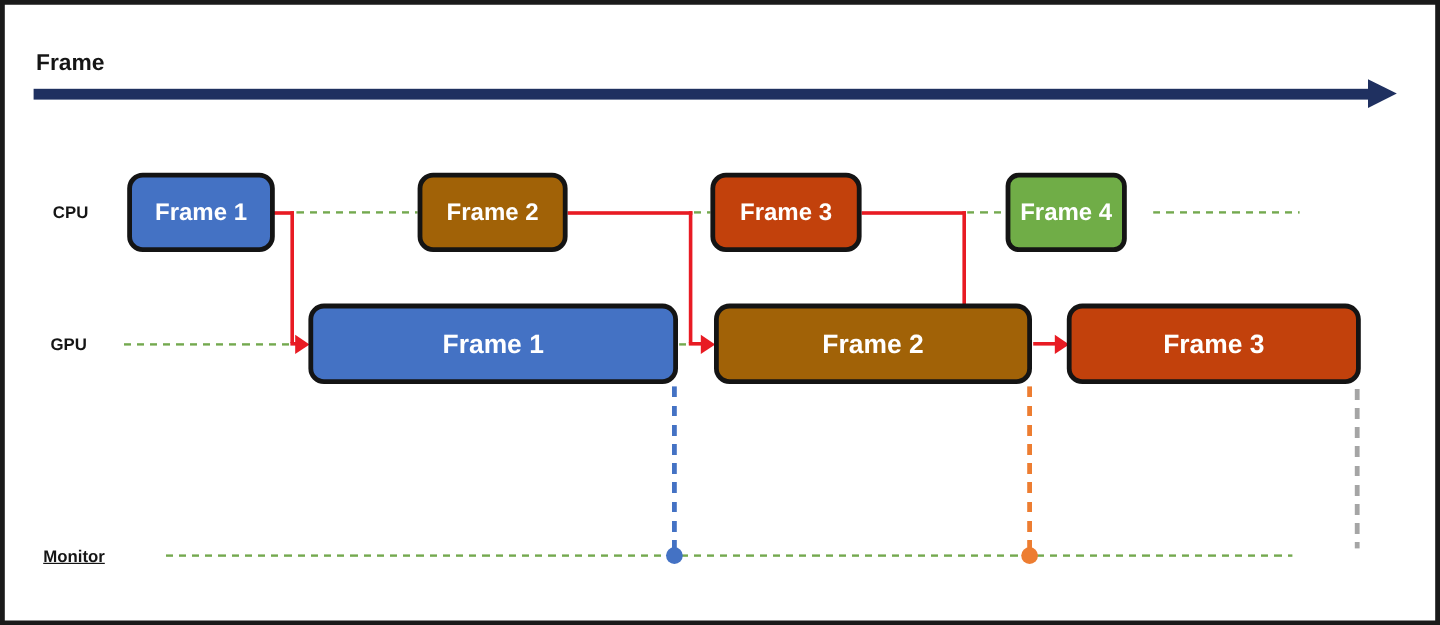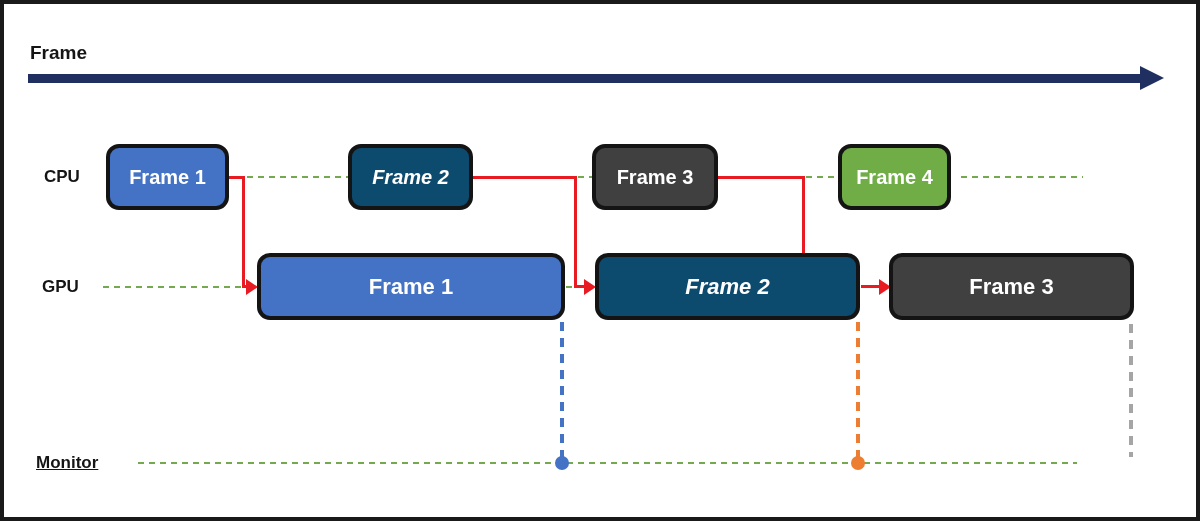--- a/index.html
+++ b/index.html
@@ -1,37 +1,37 @@
 <!DOCTYPE html>
 <html><head>
 <meta charset="utf-8">
 <style>
   html,body{margin:0;padding:0;background:#fff;font-family:"Liberation Sans",sans-serif;}
   .canvas{
     position:relative;width:1200px;height:521px;background:#ffffff;
     box-shadow:inset 0 0 0 4px #1a1a1a;overflow:hidden;
   }
-  .lane-label{position:absolute;font-weight:700;font-size:17px;color:#151515;line-height:22px;}
+  .lane-label{position:absolute;font-weight:700;font-size:14px;color:#151515;line-height:22px;}
   .time-label{position:absolute;font-weight:700;font-size:19px;color:#151515;}
   .time-bar{position:absolute;height:9px;background:#1f3060;}
   .time-head{position:absolute;width:0;height:0;border-top:12px solid transparent;border-bottom:12px solid transparent;border-left:24px solid #1f3060;}
   .hdash{position:absolute;height:2px;background:repeating-linear-gradient(90deg,#74a94f 0 6px,transparent 6px 11px);}
   .red-h{position:absolute;height:3px;background:#e81b23;}
   .red-v{position:absolute;width:3px;background:#e81b23;}
   .red-head{position:absolute;width:0;height:0;border-top:8px solid transparent;border-bottom:8px solid transparent;border-left:12px solid #e81b23;}
   .frame-box{
     position:absolute;border:4px solid #141414;border-radius:13px;
     display:flex;align-items:center;justify-content:center;
     color:#ffffff;font-weight:700;box-sizing:border-box;
   }
   .cpu-box{top:144px;height:66px;font-size:20px;}
   .gpu-box{top:253px;height:67px;font-size:22px;}
   .c-blue{background:#4472c4;}
-  .c-orange{background:#0c4a6e;font-style:italic;}
-  .c-gray{background:#404040;}
+  .c-orange{background:#a16207;}
+  .c-gray{background:#c2410c;}
   .c-green{background:#70ad47;}
   .vdash{position:absolute;width:4px;}
   .vd-blue{background:repeating-linear-gradient(180deg,#4472c4 0 9px,transparent 9px 16px);}
   .vd-orange{background:repeating-linear-gradient(180deg,#ed7d31 0 9px,transparent 9px 16px);}
   .vd-gray{background:repeating-linear-gradient(180deg,#a5a5a5 0 9px,transparent 9px 16px);}
   .dot{position:absolute;width:14px;height:14px;border-radius:50%;}
   .dot-blue{background:#4472c4;}
   .dot-orange{background:#ed7d31;}
 </style>
 </head>
@@ -73,21 +73,21 @@
 
   <div class="frame-box cpu-box c-blue" style="left:106px;width:123px;">
       <span>Frame 1</span>
     </div>
   <div class="frame-box cpu-box c-orange" style="left:348px;width:125px;">
       <span>Frame 2</span>
     </div>
   <div class="frame-box cpu-box c-gray" style="left:592px;width:126px;">
       <span>Frame 3</span>
     </div>
-  <div class="frame-box cpu-box c-green" style="left:838px;width:113px;">
+  <div class="frame-box cpu-box c-green" style="left:838px;width:101px;border-radius:11px;">
       <span>Frame 4</span>
     </div>
 
   <div class="frame-box gpu-box c-blue" style="left:257px;width:308px;">
       <span>Frame 1</span>
     </div>
   <div class="frame-box gpu-box c-orange" style="left:595px;width:265px;">
       <span>Frame 2</span>
     </div>
   <div class="frame-box gpu-box c-gray" style="left:889px;width:245px;">

